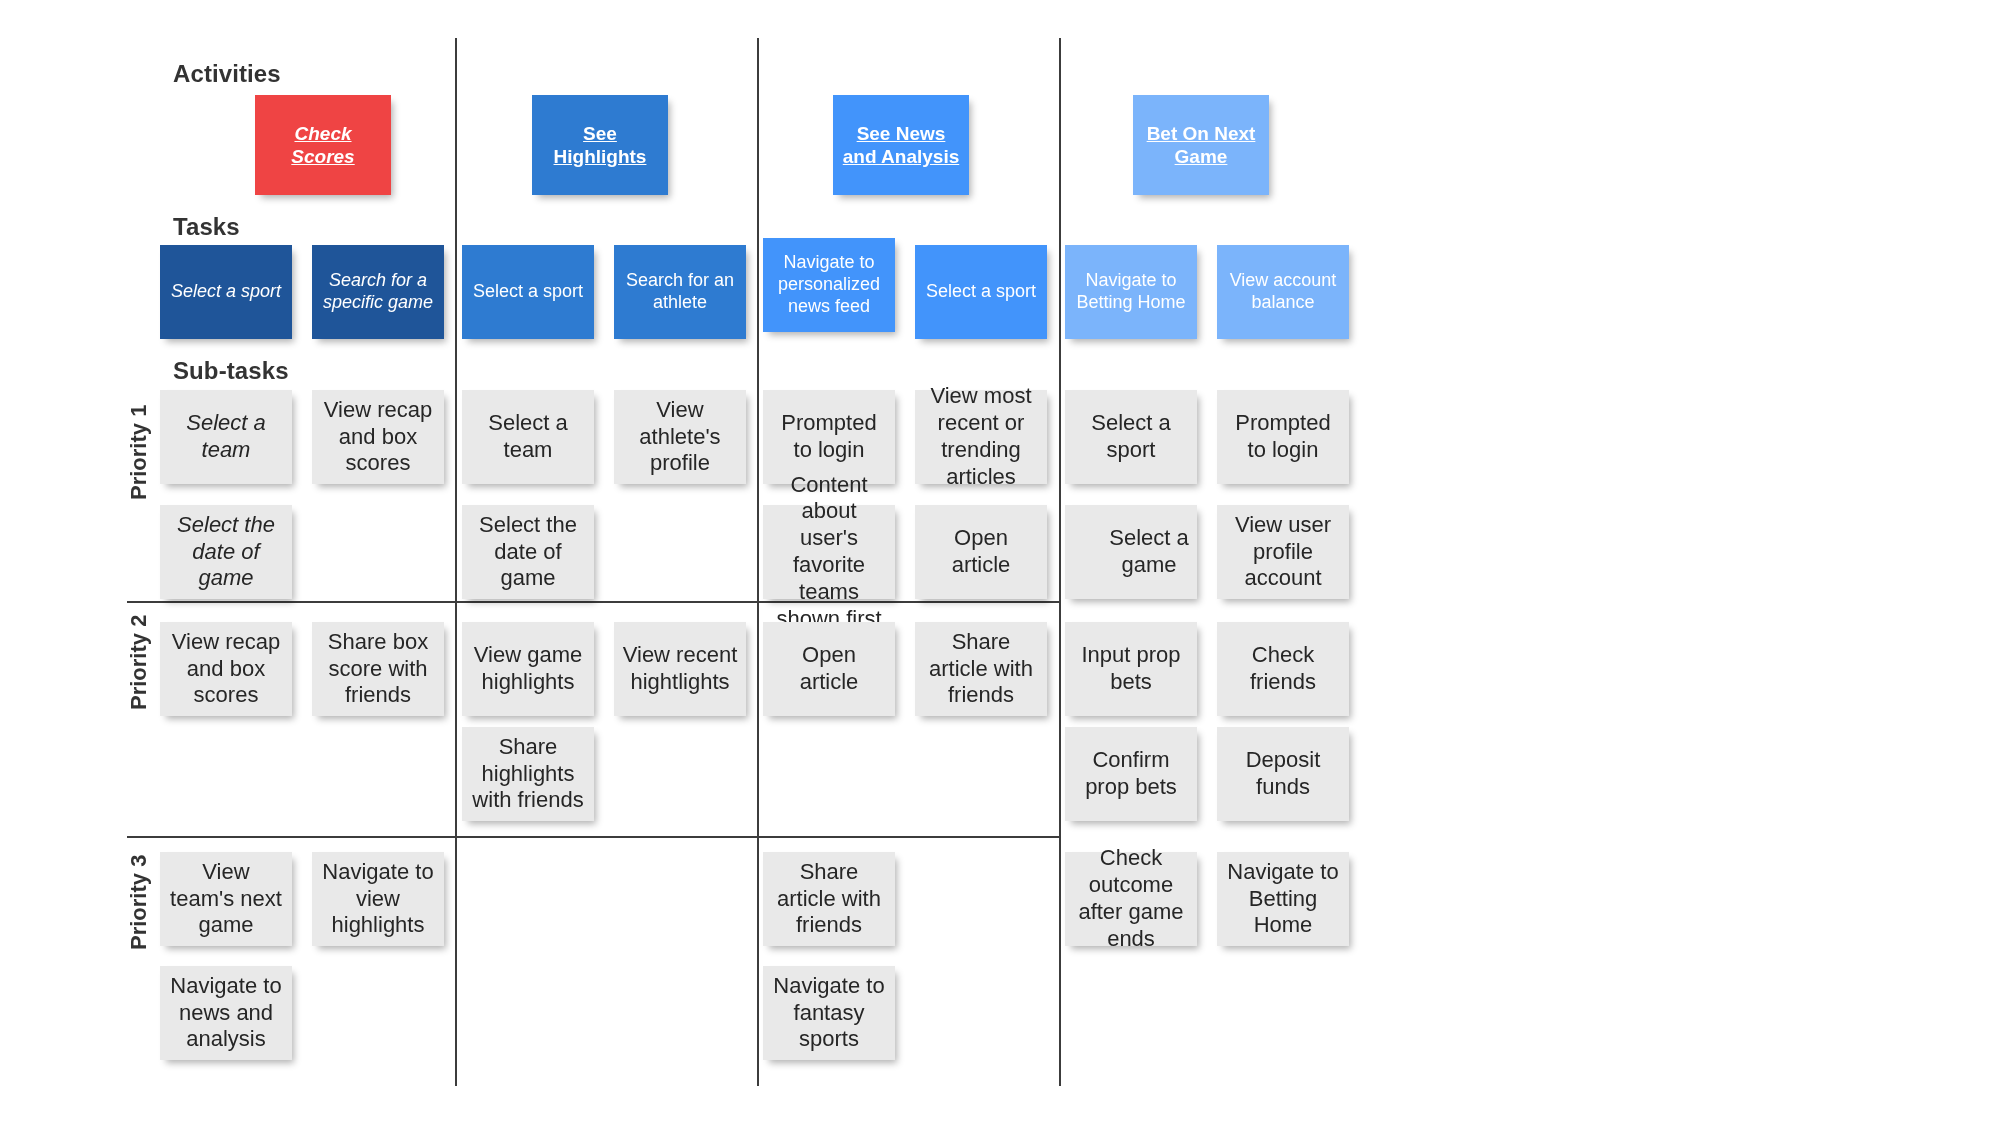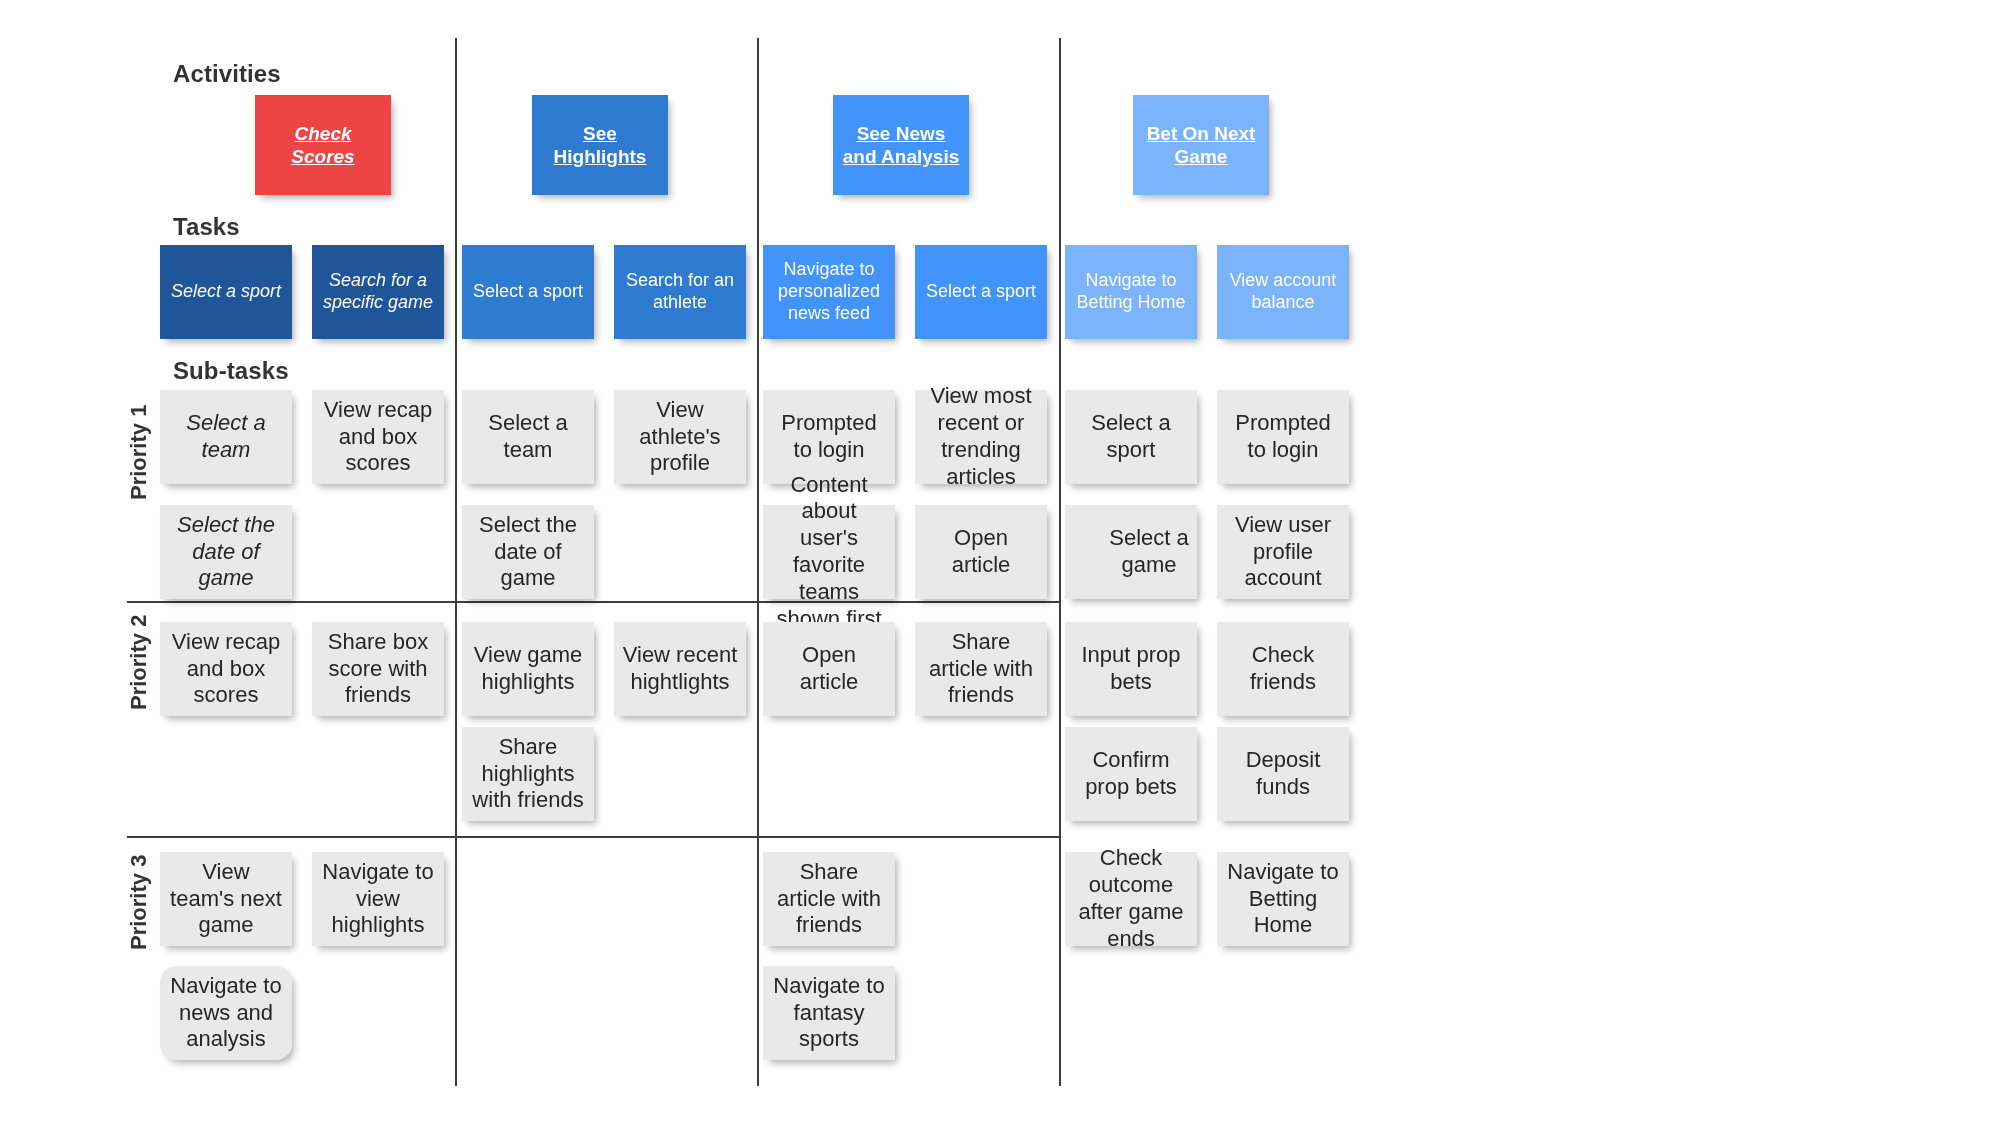--- a/index.html
+++ b/index.html
@@ -128,38 +128,38 @@
 
   <div class="card subtask italic" style="left:160px; top:390px;">Select a team</div>
   <div class="card subtask" style="left:312px; top:390px;">View recap and box scores</div>
   <div class="card subtask italic" style="left:160px; top:505px;">Select the date of game</div>
 
   <div class="card subtask" style="left:160px; top:622px;">View recap and box scores</div>
   <div class="card subtask" style="left:312px; top:622px;">Share box score with friends</div>
 
   <div class="card subtask" style="left:160px; top:852px;">View team's next game</div>
   <div class="card subtask" style="left:312px; top:852px;">Navigate to view highlights</div>
-  <div class="card subtask" style="left:160px; top:966px;border-radius:16px;">Navigate to news and analysis</div>
+  <div class="card subtask" style="left:160px; top:966px;">Navigate to news and analysis</div>
 
   <div class="card activity plain" style="left:532px; top:95px; background:#2e7bd1;">See Highlights</div>
 
   <div class="card task" style="left:462px; top:245px; background:#2e7bd1;">Select a sport</div>
   <div class="card task" style="left:614px; top:245px; background:#2e7bd1;">Search for an athlete</div>
 
   <div class="card subtask" style="left:462px; top:390px;">Select a team</div>
   <div class="card subtask" style="left:614px; top:390px;">View athlete's profile</div>
   <div class="card subtask" style="left:462px; top:505px;">Select the date of game</div>
 
   <div class="card subtask" style="left:462px; top:622px;">View game highlights</div>
   <div class="card subtask" style="left:614px; top:622px;">View recent hightlights</div>
   <div class="card subtask" style="left:462px; top:727px;">Share highlights with friends</div>
 
   <div class="card activity plain" style="left:833px; top:95px; background:#4294fb;">See News and Analysis</div>
 
-  <div class="card task" style="left:763px; top:245px; background:#4294fb;">Navigate to personalized news feed</div>
+  <div class="card task" style="left:763px; top:238px; background:#4294fb;">Navigate to personalized news feed</div>
   <div class="card task" style="left:915px; top:245px; background:#4294fb;">Select a sport</div>
 
   <div class="card subtask" style="left:763px; top:390px;">Prompted to login</div>
   <div class="card subtask" style="left:915px; top:390px;">View most recent or trending articles</div>
   <div class="card subtask" style="left:763px; top:505px;">Content about user's favorite teams shown first</div>
   <div class="card subtask" style="left:915px; top:505px;">Open article</div>
 
   <div class="card subtask" style="left:763px; top:622px;">Open article</div>
   <div class="card subtask" style="left:915px; top:622px;">Share article with friends</div>
 

